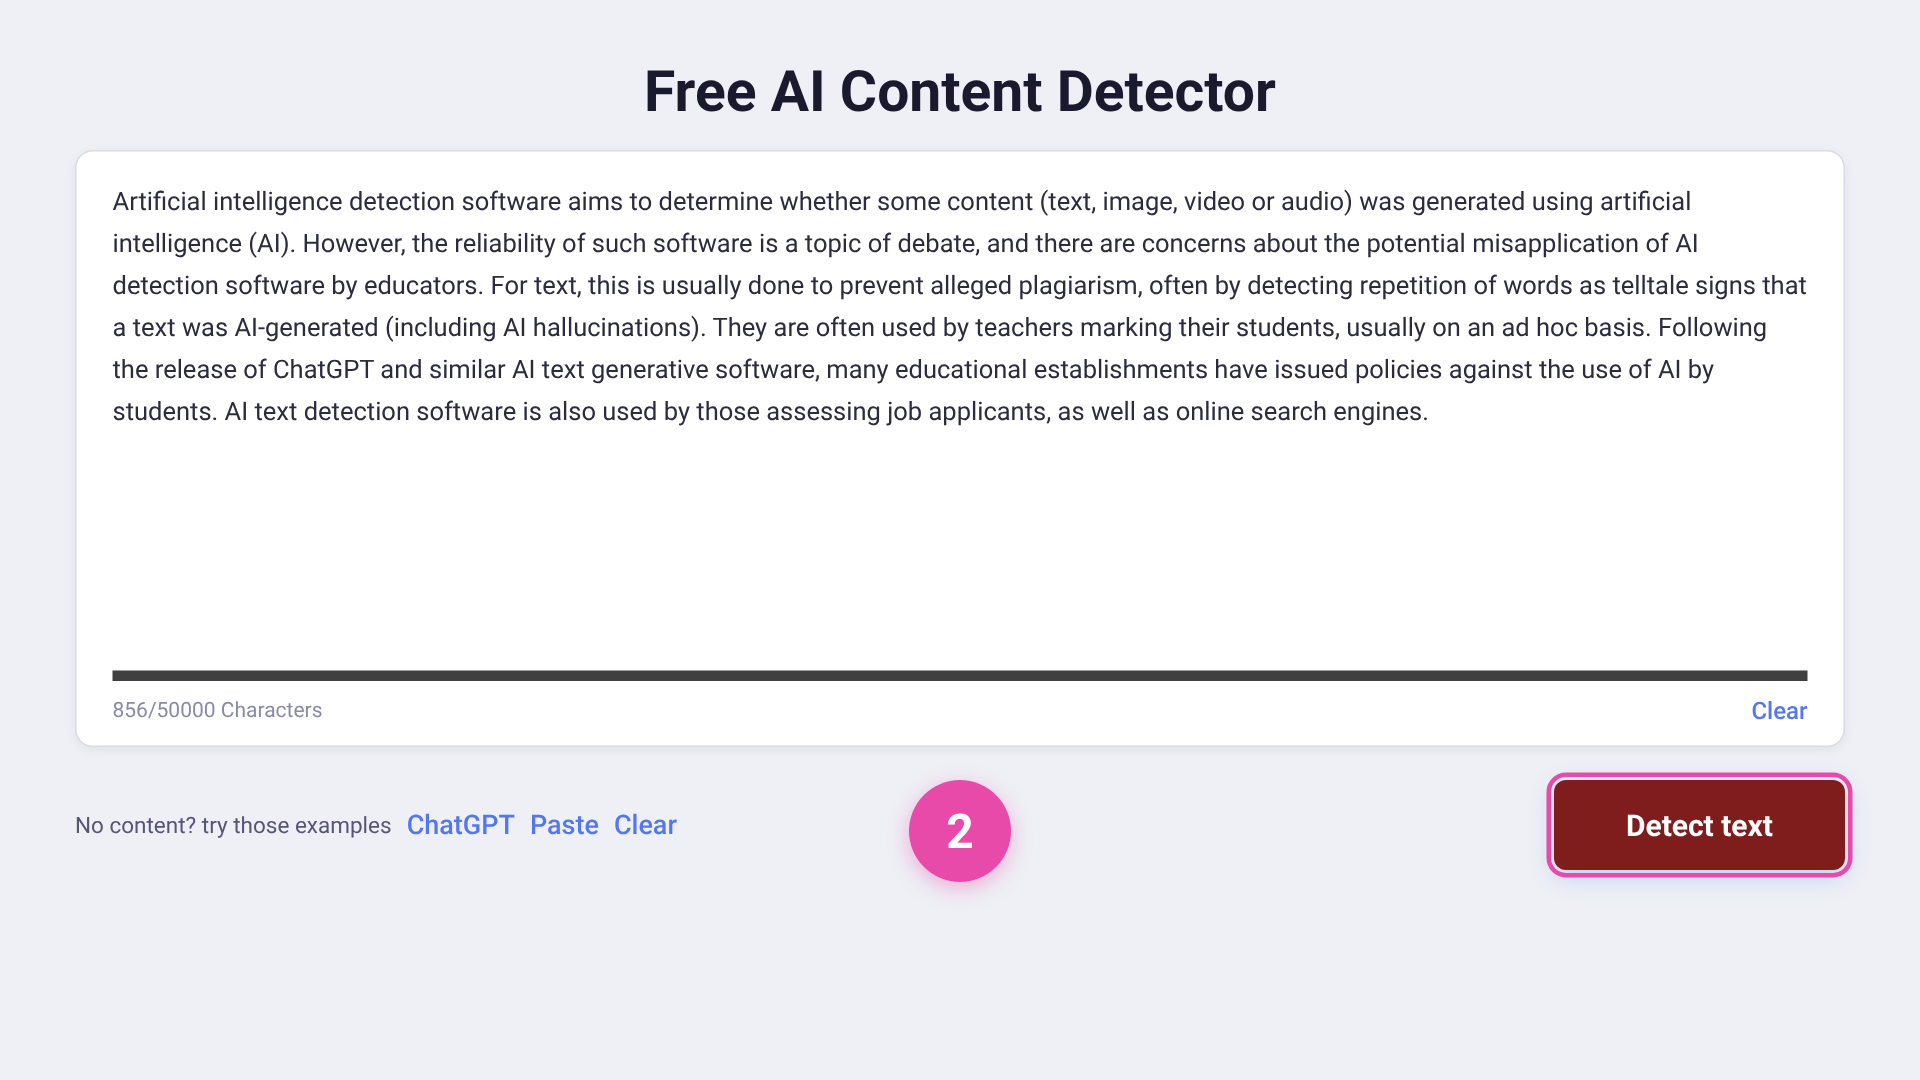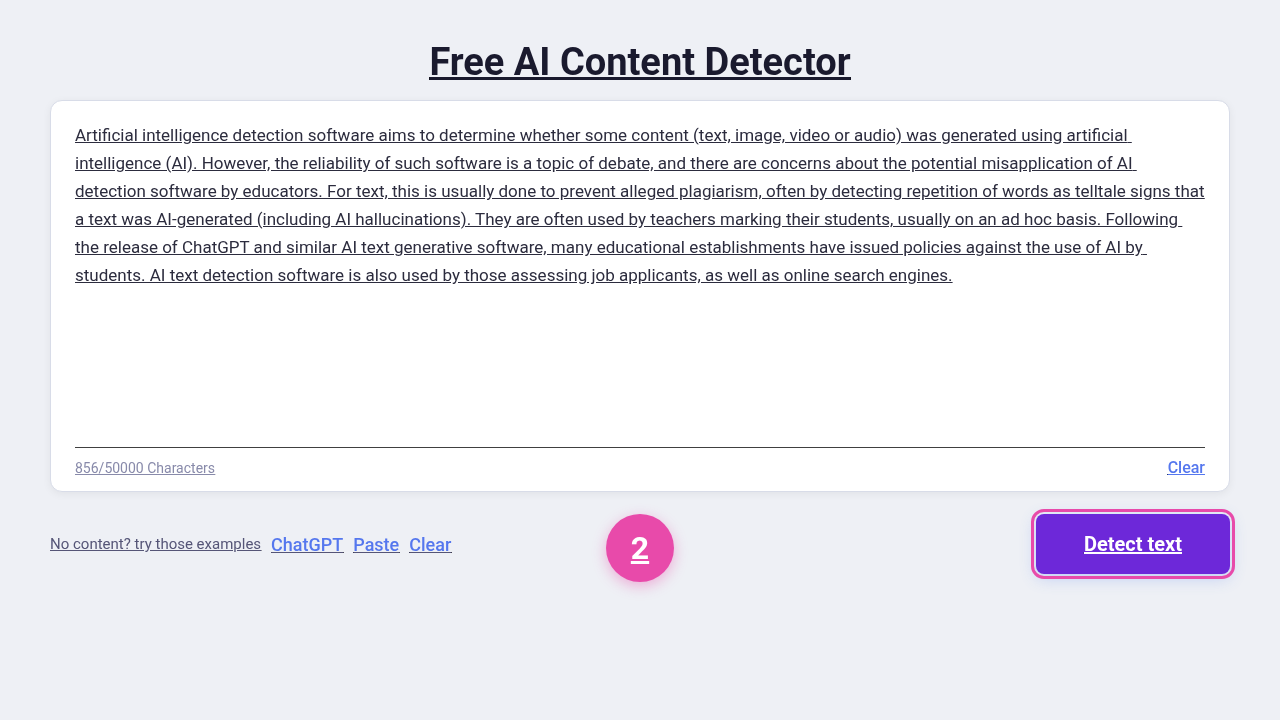--- a/index.html
+++ b/index.html
@@ -1,19 +1,18 @@
 <!DOCTYPE html>
 <html><head>
   <meta charset="utf-8">
   <style>
     * {
       box-sizing: border-box;
       margin: 0;
       padding: 0;
-      text-decoration: underline;
     }
 
     body {
       width: 1280px;
       height: 720px;
       background-color: #eef0f5;
       font-family: -apple-system, BlinkMacSystemFont, 'Segoe UI', Roboto, sans-serif;
       display: flex;
       flex-direction: column;
       align-items: center;
@@ -67,21 +66,21 @@
       background: transparent;
       font-family: inherit;
     }
 
     .textarea-footer {
       display: flex;
       justify-content: space-between;
       align-items: center;
       margin-top: 12px;
       padding-top: 10px;
-      border-top: 1px solid #404040;
+      border-top: 7px solid #404040;
     }
 
     .char-count {
       font-size: 14px;
       color: #888aaa;
     }
 
     .clear-btn {
       font-size: 16px;
       color: #5577ee;
@@ -128,21 +127,21 @@
       font-weight: 700;
       color: white;
       position: absolute;
       left: 50%;
       transform: translateX(-50%);
       z-index: 10;
       box-shadow: 0 4px 14px rgba(232, 74, 170, 0.4);
     }
 
     .detect-btn {
-      background: #6d28d9;
+      background: #7f1d1d;
       color: white;
       border: none;
       border-radius: 8px;
       padding: 18px 48px;
       font-size: 20px;
       font-weight: 700;
       cursor: pointer;
       font-family: inherit;
       box-shadow: 0 4px 16px rgba(75, 124, 243, 0.3);
       outline: 3px solid #e84aaa;

